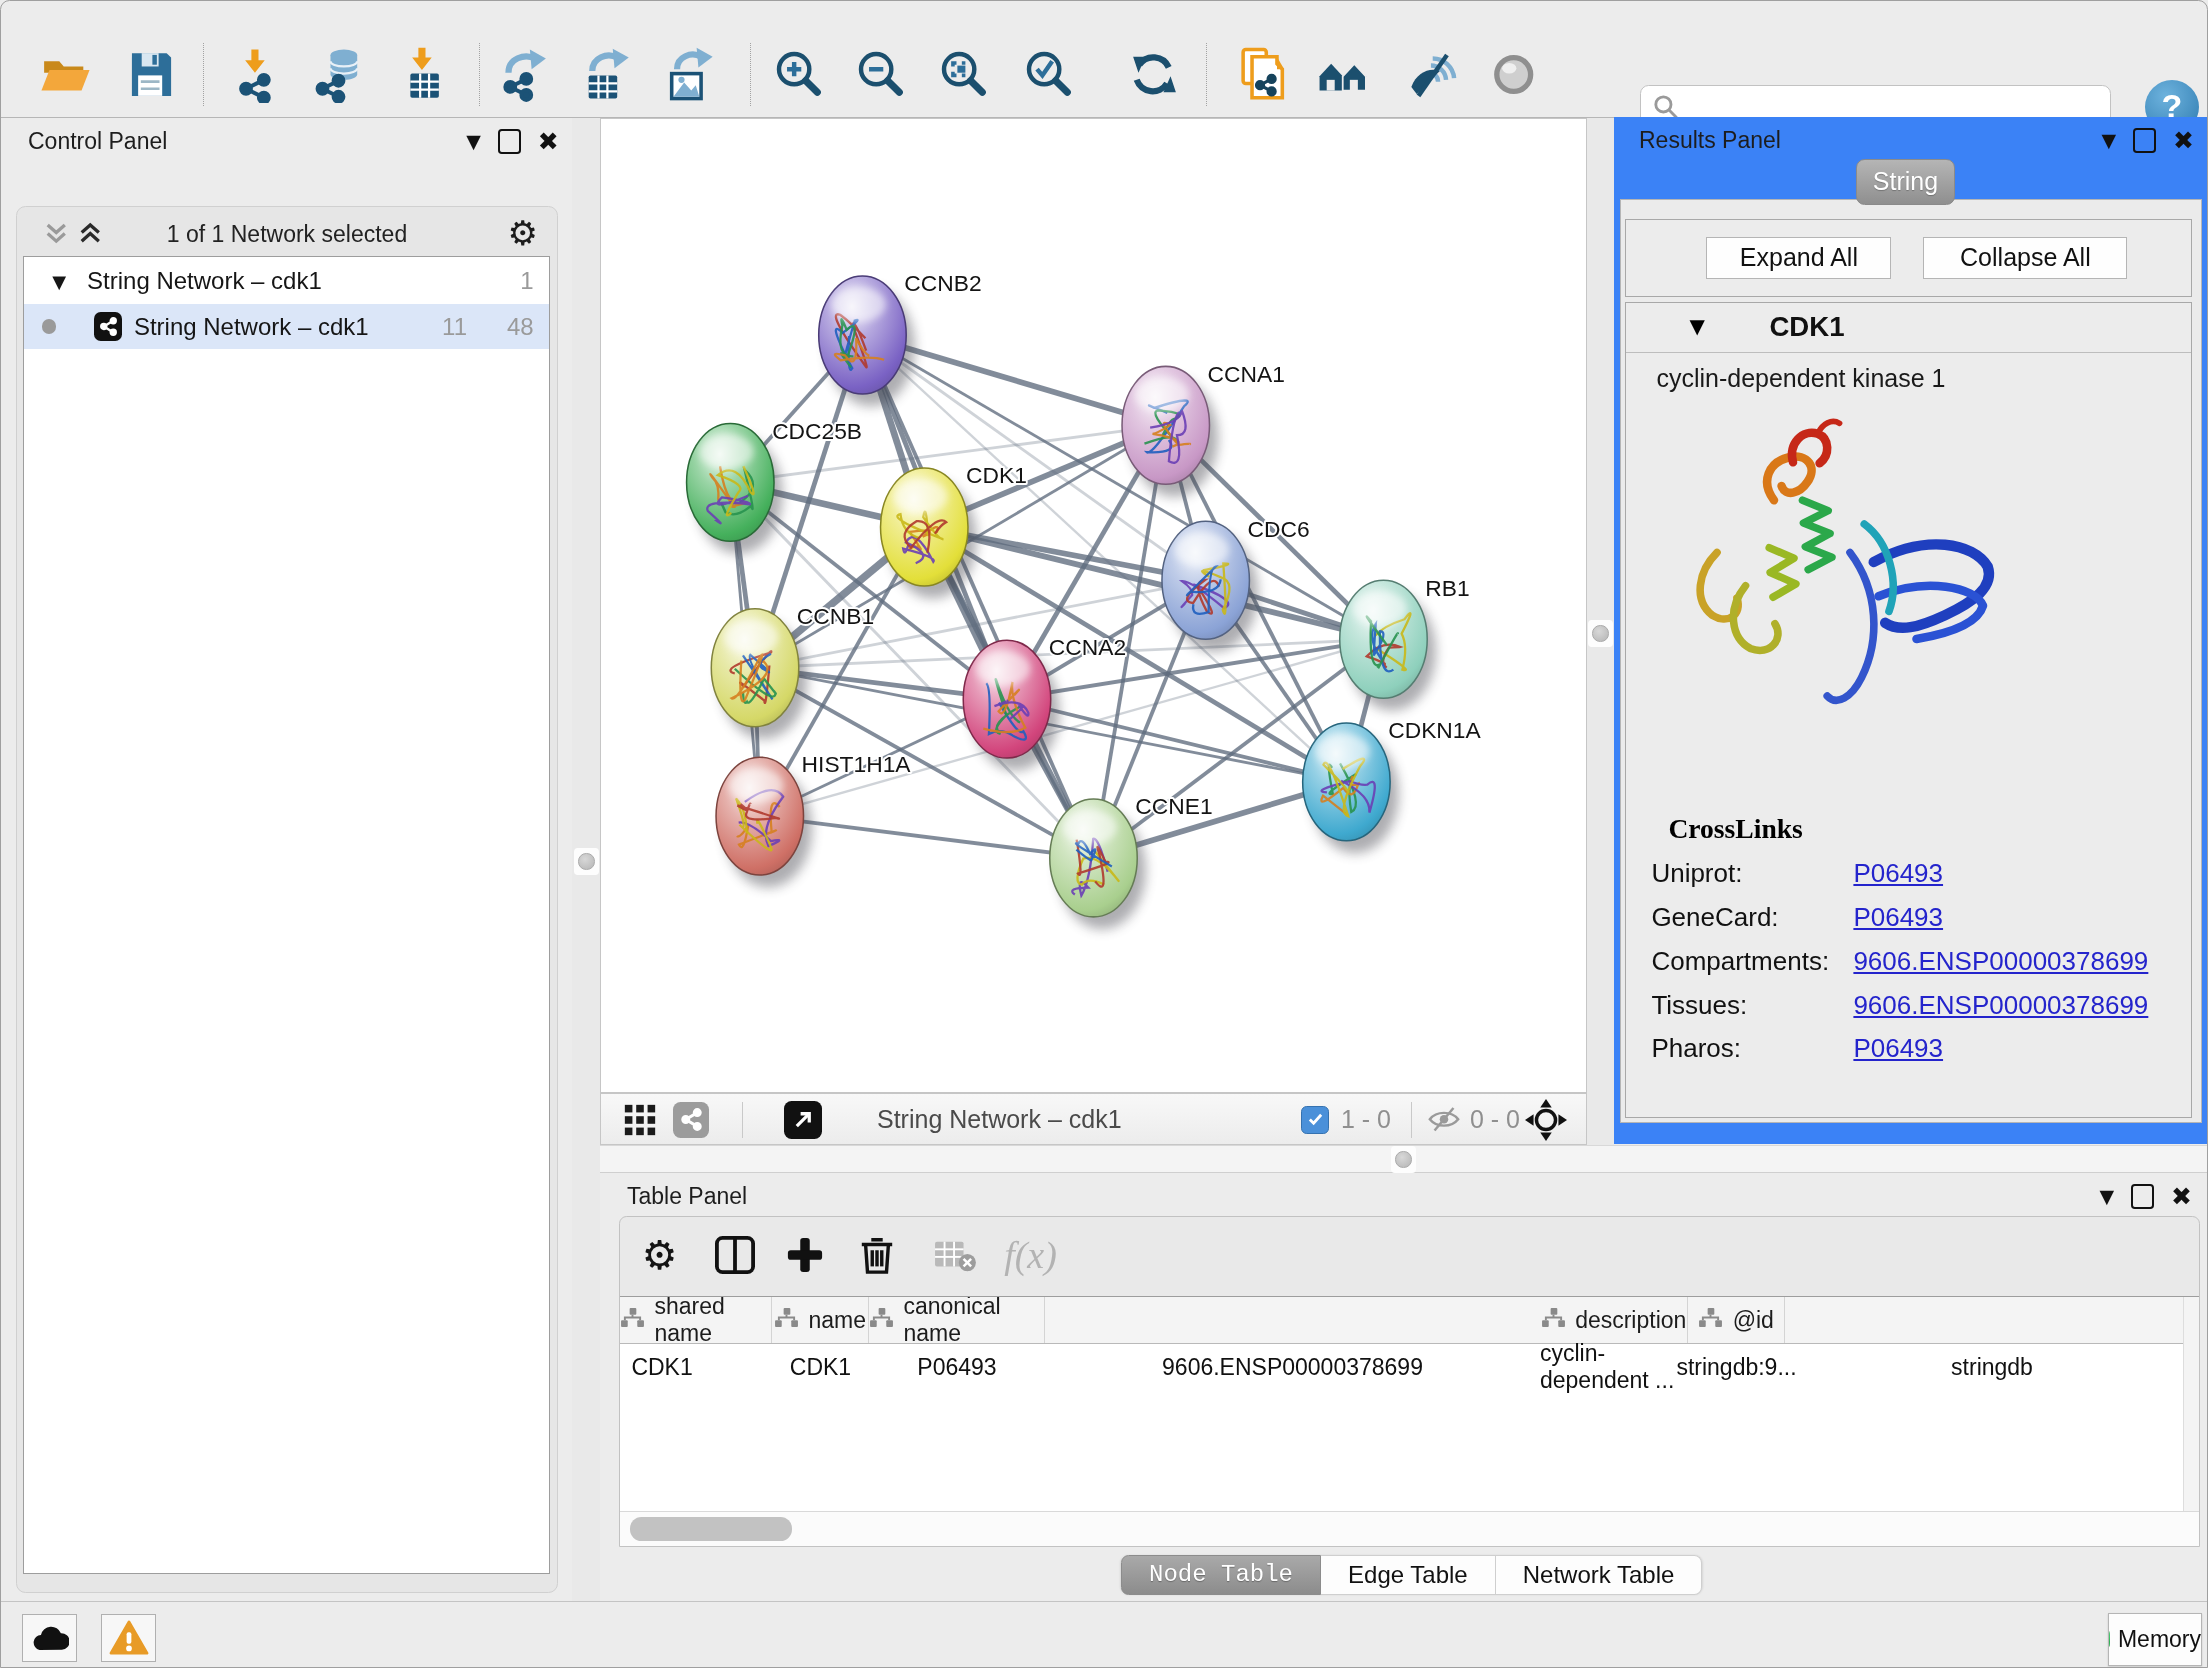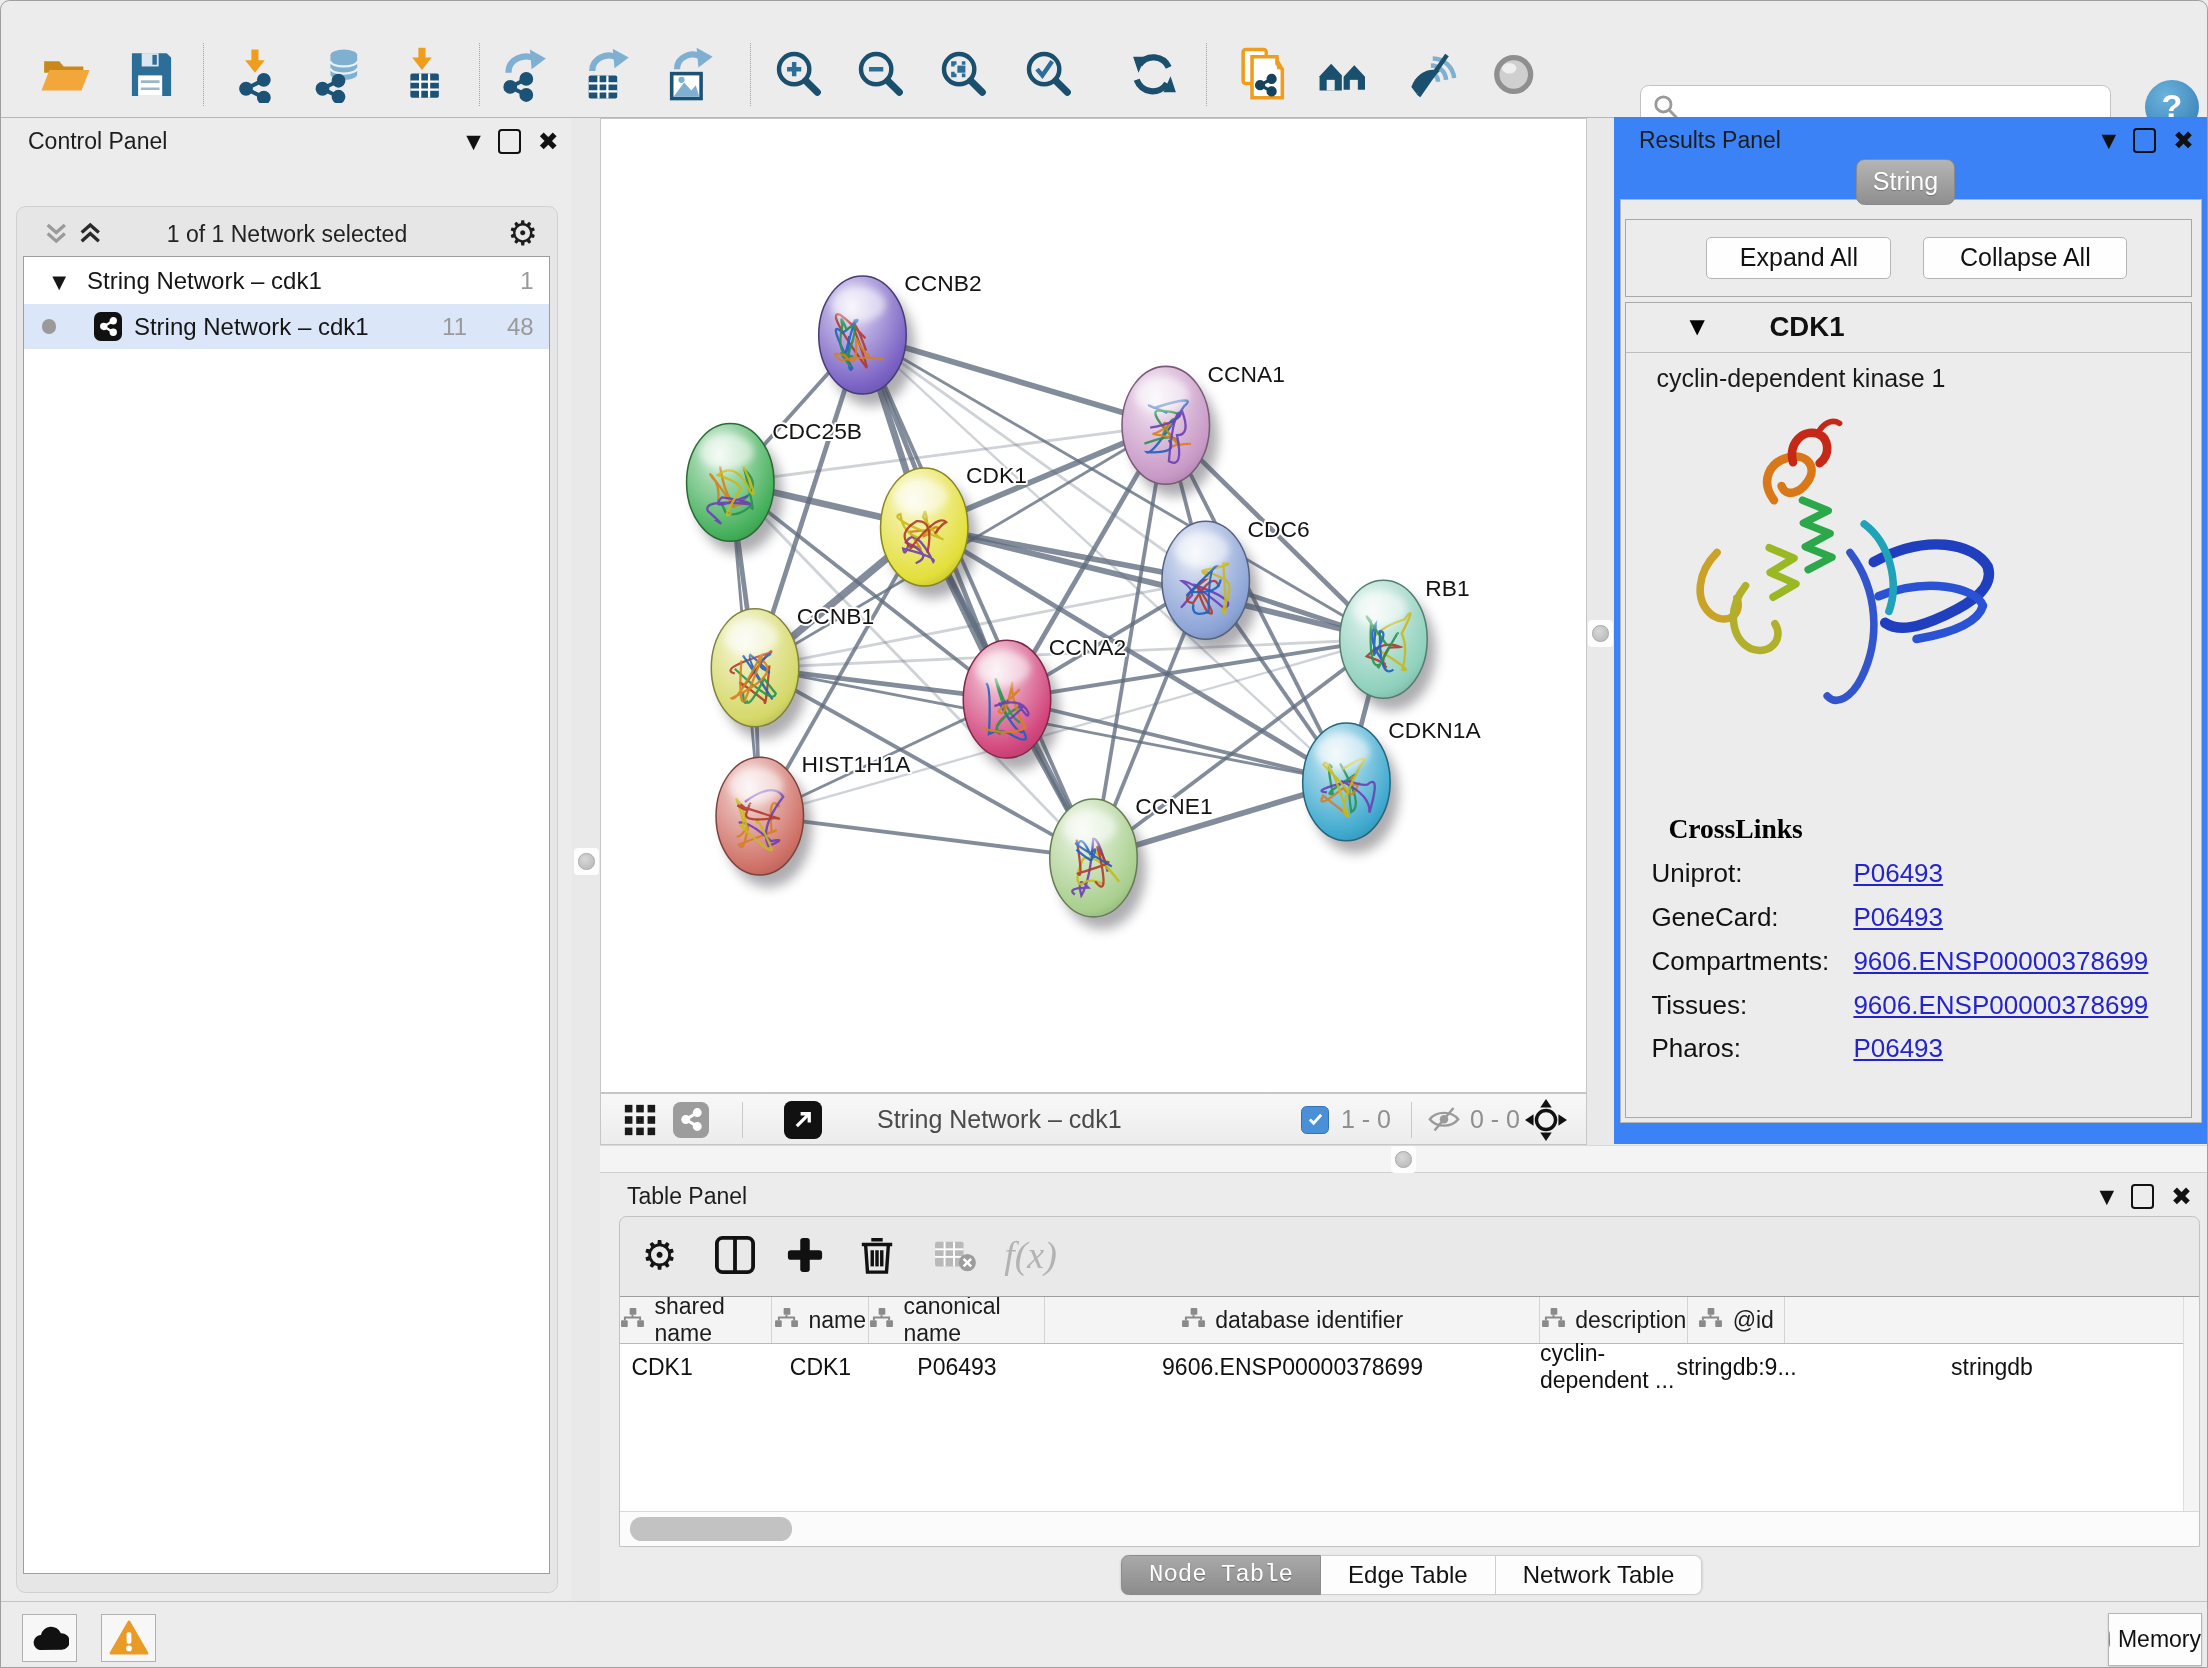--- a/index.html
+++ b/index.html
@@ -76,21 +76,21 @@
   
   #results-panel{position:absolute;left:1613px;top:116px;width:595px;height:1027px;background:#3b82f6;}
   #rp-header{position:absolute;left:25px;top:9.5px;right:15px;display:flex;align-items:center;}
   #rp-frame{position:absolute;left:5.7px;top:82px;width:582px;height:924px;background:#ebebeb;
             border:1px solid #b5b5b5;box-sizing:border-box;}
   #rp-tab{position:absolute;left:242px;top:42px;width:97px;height:44px;border-radius:8.6px;
           background:linear-gradient(#b5b5b5,#8f8f8f);border:1px solid #8a8a8a;color:#fff;
           font-size:25px;text-align:center;line-height:42px;text-shadow:0 1px 1px rgba(0,0,0,.25);z-index:3;}
   #rp-btnbox{position:absolute;left:11.4px;top:102px;width:567px;height:78px;border:1.9px solid #a8a8a8;
              background:#ececec;box-sizing:border-box;}
-  .rp-btn{position:absolute;top:17px;height:42px;background:#fefefe;border:1.9px solid #b5b5b5;border-radius:5px;
+  .rp-btn{position:absolute;top:17px;height:42px;background:#fefefe;border:1.9px solid #b5b5b5;border-radius:0;
           font-size:25px;color:#111;text-align:center;line-height:38px;box-sizing:border-box;}
   #rp-section{position:absolute;left:11.4px;top:185px;width:567px;height:816px;border:1.9px solid #a8a8a8;
               background:#ececec;box-sizing:border-box;}
   #rp-sec-header{position:absolute;left:0;top:0;width:100%;height:49px;border-bottom:1px solid #bdbdbd;}
   #rp-sec-title{position:absolute;left:143px;top:7.6px;font-size:27.6px;font-weight:bold;color:#111;}
   #rp-desc{position:absolute;left:30px;top:61px;font-size:25px;color:#1a1a1a;}
   #crosslinks{position:absolute;left:42px;top:510px;font-family:"Liberation Serif",serif;}
   #cl-title{font-size:27.6px;font-weight:bold;color:#000;}
   .cl-row{position:absolute;left:25px;width:514px;height:44px;font-size:26px;color:#111;}
   .cl-label{position:absolute;left:0;}
@@ -847,33 +847,20 @@
                     <rect x="10" y="1" width="7" height="7" rx="1"></rect>
                     <rect x="1" y="14" width="7" height="7" rx="1"></rect>
                     <rect x="18" y="14" width="7" height="7" rx="1"></rect>
                   </g>
                   <g stroke="#8a8a8a" stroke-width="2" fill="none">
                     <path d="M13 8 v4 M5 14 v-3 h16 v3"></path>
                   </g>
                 </svg></span>
               <span>canonical name</span>
             </div>
-            <div class="th-cell" style="left: 425px; width: 495px;">
-              <span><svg width="25" height="21" viewBox="0 0 26 22">
-                  <g fill="#8a8a8a">
-                    <rect x="10" y="1" width="7" height="7" rx="1"></rect>
-                    <rect x="1" y="14" width="7" height="7" rx="1"></rect>
-                    <rect x="18" y="14" width="7" height="7" rx="1"></rect>
-                  </g>
-                  <g stroke="#8a8a8a" stroke-width="2" fill="none">
-                    <path d="M13 8 v4 M5 14 v-3 h16 v3"></path>
-                  </g>
-                </svg></span>
-              <span>database identifier</span>
-            </div>
             <div class="th-cell" style="left: 920px; width: 148px;">
               <span><svg width="25" height="21" viewBox="0 0 26 22">
                   <g fill="#8a8a8a">
                     <rect x="10" y="1" width="7" height="7" rx="1"></rect>
                     <rect x="1" y="14" width="7" height="7" rx="1"></rect>
                     <rect x="18" y="14" width="7" height="7" rx="1"></rect>
                   </g>
                   <g stroke="#8a8a8a" stroke-width="2" fill="none">
                     <path d="M13 8 v4 M5 14 v-3 h16 v3"></path>
                   </g>

